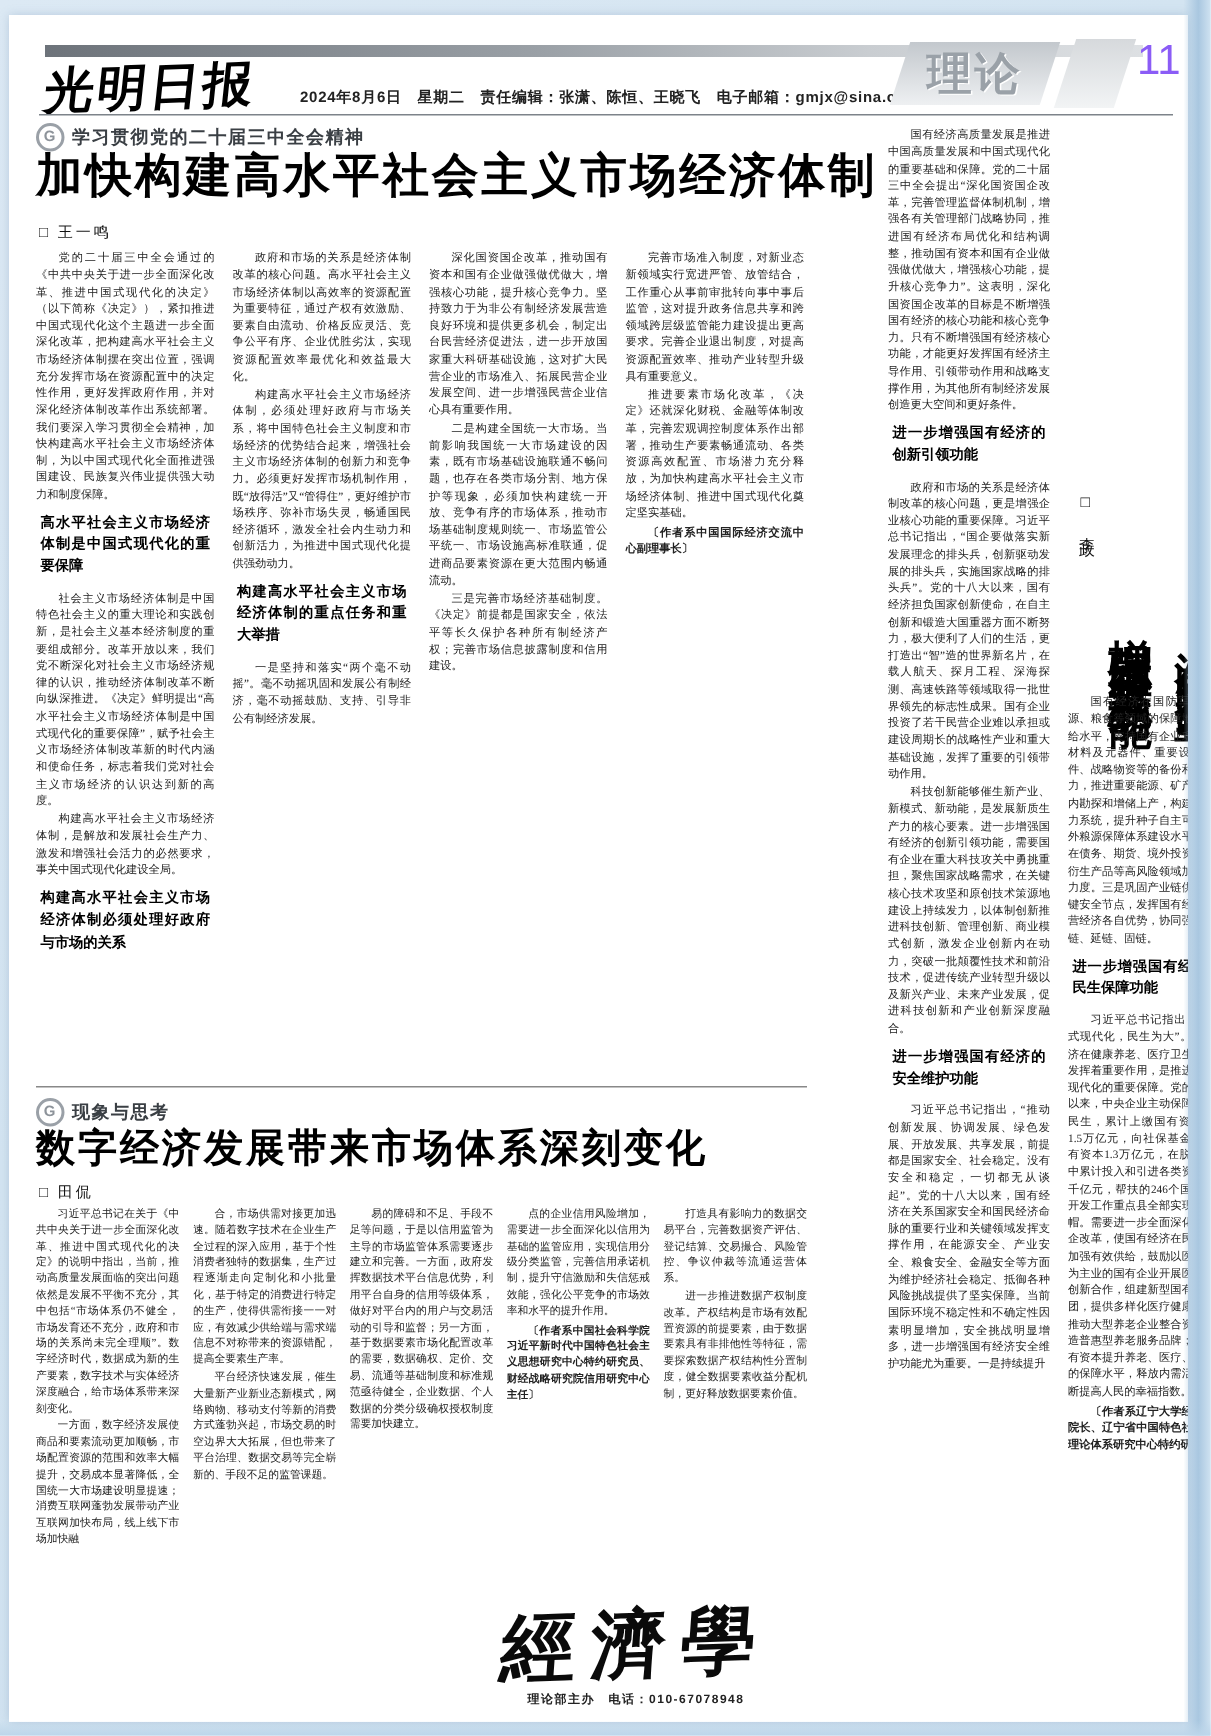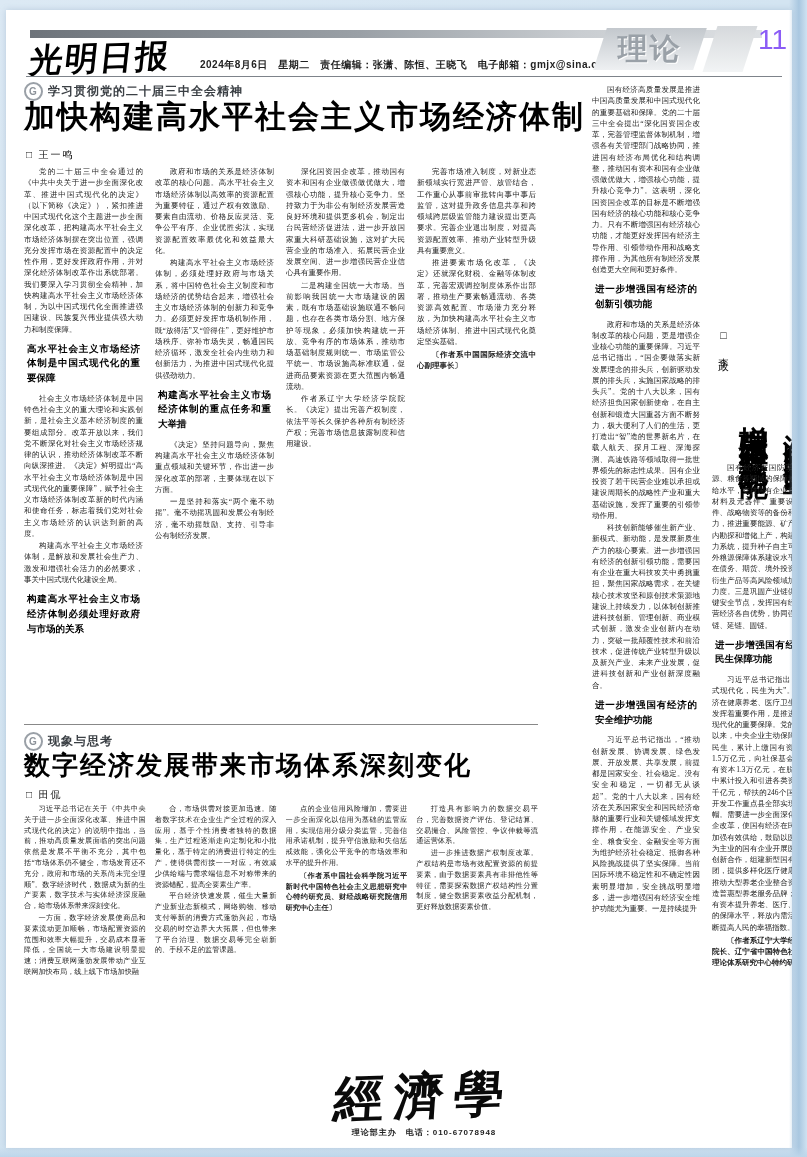--- a/index.html
+++ b/index.html
@@ -154,27 +154,26 @@
         <div class="blk-p">党的二十届三中全会通过的《中共中央关于进一步全面深化改革、推进中国式现代化的决定》（以下简称《决定》），紧扣推进中国式现代化这个主题进一步全面深化改革，把构建高水平社会主义市场经济体制摆在突出位置，强调充分发挥市场在资源配置中的决定性作用，更好发挥政府作用，并对深化经济体制改革作出系统部署。我们要深入学习贯彻全会精神，加快构建高水平社会主义市场经济体制，为以中国式现代化全面推进强国建设、民族复兴伟业提供强大动力和制度保障。</div>
         <div class="blk-subhead">高水平社会主义市场经济体制是中国式现代化的重要保障</div>
         <div class="blk-p">社会主义市场经济体制是中国特色社会主义的重大理论和实践创新，是社会主义基本经济制度的重要组成部分。改革开放以来，我们党不断深化对社会主义市场经济规律的认识，推动经济体制改革不断向纵深推进。《决定》鲜明提出“高水平社会主义市场经济体制是中国式现代化的重要保障”，赋予社会主义市场经济体制改革新的时代内涵和使命任务，标志着我们党对社会主义市场经济的认识达到新的高度。</div>
         <div class="blk-p">构建高水平社会主义市场经济体制，是解放和发展社会生产力、激发和增强社会活力的必然要求，事关中国式现代化建设全局。</div>
         <div class="blk-subhead">构建高水平社会主义市场经济体制必须处理好政府与市场的关系</div>
       </div>
     <div class="col">
         <div class="blk-p">政府和市场的关系是经济体制改革的核心问题。高水平社会主义市场经济体制以高效率的资源配置为重要特征，通过产权有效激励、要素自由流动、价格反应灵活、竞争公平有序、企业优胜劣汰，实现资源配置效率最优化和效益最大化。</div>
         <div class="blk-p">构建高水平社会主义市场经济体制，必须处理好政府与市场关系，将中国特色社会主义制度和市场经济的优势结合起来，增强社会主义市场经济体制的创新力和竞争力。必须更好发挥市场机制作用，既“放得活”又“管得住”，更好维护市场秩序、弥补市场失灵，畅通国民经济循环，激发全社会内生动力和创新活力，为推进中国式现代化提供强劲动力。</div>
         <div class="blk-subhead">构建高水平社会主义市场经济体制的重点任务和重大举措</div>
-        <div class="blk-p">《决定》坚持问题导向，聚焦构建高水平社会主义市场经济体制重点领域和关键环节，作出进一步深化改革的部署，主要体现在以下方面。</div>
         <div class="blk-p">一是坚持和落实“两个毫不动摇”。毫不动摇巩固和发展公有制经济，毫不动摇鼓励、支持、引导非公有制经济发展。</div>
       </div>
     <div class="col">
         <div class="blk-p">深化国资国企改革，推动国有资本和国有企业做强做优做大，增强核心功能，提升核心竞争力。坚持致力于为非公有制经济发展营造良好环境和提供更多机会，制定出台民营经济促进法，进一步开放国家重大科研基础设施，这对扩大民营企业的市场准入、拓展民营企业发展空间、进一步增强民营企业信心具有重要作用。</div>
         <div class="blk-p">二是构建全国统一大市场。当前影响我国统一大市场建设的因素，既有市场基础设施联通不畅问题，也存在各类市场分割、地方保护等现象，必须加快构建统一开放、竞争有序的市场体系，推动市场基础制度规则统一、市场监管公平统一、市场设施高标准联通，促进商品要素资源在更大范围内畅通流动。</div>
-        <div class="blk-p">作者系辽宁大学经济学院院长。《决定》提出完善产权制度，依法平等长久保护各种所有制经济产权；完善市场信息披露制度和信用建设。</div>
+        <div class="blk-p">三是完善市场经济基础制度。《决定》前提都是国家安全，依法平等长久保护各种所有制经济产权；完善市场信息披露制度和信用建设。</div>
       </div>
     <div class="col">
         <div class="blk-p">完善市场准入制度，对新业态新领域实行宽进严管、放管结合，工作重心从事前审批转向事中事后监管，这对提升政务信息共享和跨领域跨层级监管能力建设提出更高要求。完善企业退出制度，对提高资源配置效率、推动产业转型升级具有重要意义。</div>
         <div class="blk-p">推进要素市场化改革，《决定》还就深化财税、金融等体制改革，完善宏观调控制度体系作出部署，推动生产要素畅通流动、各类资源高效配置、市场潜力充分释放，为加快构建高水平社会主义市场经济体制、推进中国式现代化奠定坚实基础。</div>
         <div class="blk-note">〔作者系中国国际经济交流中心副理事长〕</div>
       </div>
   </div>
 
   <div class="right-article">
     <div class="ra-colA col">
@@ -207,20 +206,23 @@
   <div class="byline" style="left:20px;top:778px;">□ 田侃</div>
   <div class="bodygrid bot-body">
     <div class="col">
         <div class="blk-p">习近平总书记在关于《中共中央关于进一步全面深化改革、推进中国式现代化的决定》的说明中指出，当前，推动高质量发展面临的突出问题依然是发展不平衡不充分，其中包括“市场体系仍不健全，市场发育还不充分，政府和市场的关系尚未完全理顺”。数字经济时代，数据成为新的生产要素，数字技术与实体经济深度融合，给市场体系带来深刻变化。</div>
         <div class="blk-p">一方面，数字经济发展使商品和要素流动更加顺畅，市场配置资源的范围和效率大幅提升，交易成本显著降低，全国统一大市场建设明显提速；消费互联网蓬勃发展带动产业互联网加快布局，线上线下市场加快融</div>
       </div>
     <div class="col">
         <div class="blk-p">合，市场供需对接更加迅速。随着数字技术在企业生产全过程的深入应用，基于个性消费者独特的数据集，生产过程逐渐走向定制化和小批量化，基于特定的消费进行特定的生产，使得供需衔接一一对应，有效减少供给端与需求端信息不对称带来的资源错配，提高全要素生产率。</div>
         <div class="blk-p">平台经济快速发展，催生大量新产业新业态新模式，网络购物、移动支付等新的消费方式蓬勃兴起，市场交易的时空边界大大拓展，但也带来了平台治理、数据交易等完全崭新的、手段不足的监管课题。</div>
       </div>
+    <div class="col">
+        <div class="blk-p">易的障碍和不足、手段不足等问题，于是以信用监管为主导的市场监管体系需要逐步建立和完善。一方面，政府发挥数据技术平台信息优势，利用平台自身的信用等级体系，做好对平台内的用户与交易活动的引导和监督；另一方面，基于数据要素市场化配置改革的需要，数据确权、定价、交易、流通等基础制度和标准规范亟待健全，企业数据、个人数据的分类分级确权授权制度需要加快建立。</div>
+      </div>
     <div class="col short">
         <div class="blk-p">点的企业信用风险增加，需要进一步全面深化以信用为基础的监管应用，实现信用分级分类监管，完善信用承诺机制，提升守信激励和失信惩戒效能，强化公平竞争的市场效率和水平的提升作用。</div>
         <div class="blk-note">〔作者系中国社会科学院习近平新时代中国特色社会主义思想研究中心特约研究员、财经战略研究院信用研究中心主任〕</div>
       </div>
     <div class="col short">
         <div class="blk-p">打造具有影响力的数据交易平台，完善数据资产评估、登记结算、交易撮合、风险管控、争议仲裁等流通运营体系。</div>
         <div class="blk-p">进一步推进数据产权制度改革。产权结构是市场有效配置资源的前提要素，由于数据要素具有非排他性等特征，需要探索数据产权结构性分置制度，健全数据要素收益分配机制，更好释放数据要素价值。</div>
       </div>
   </div>
 

